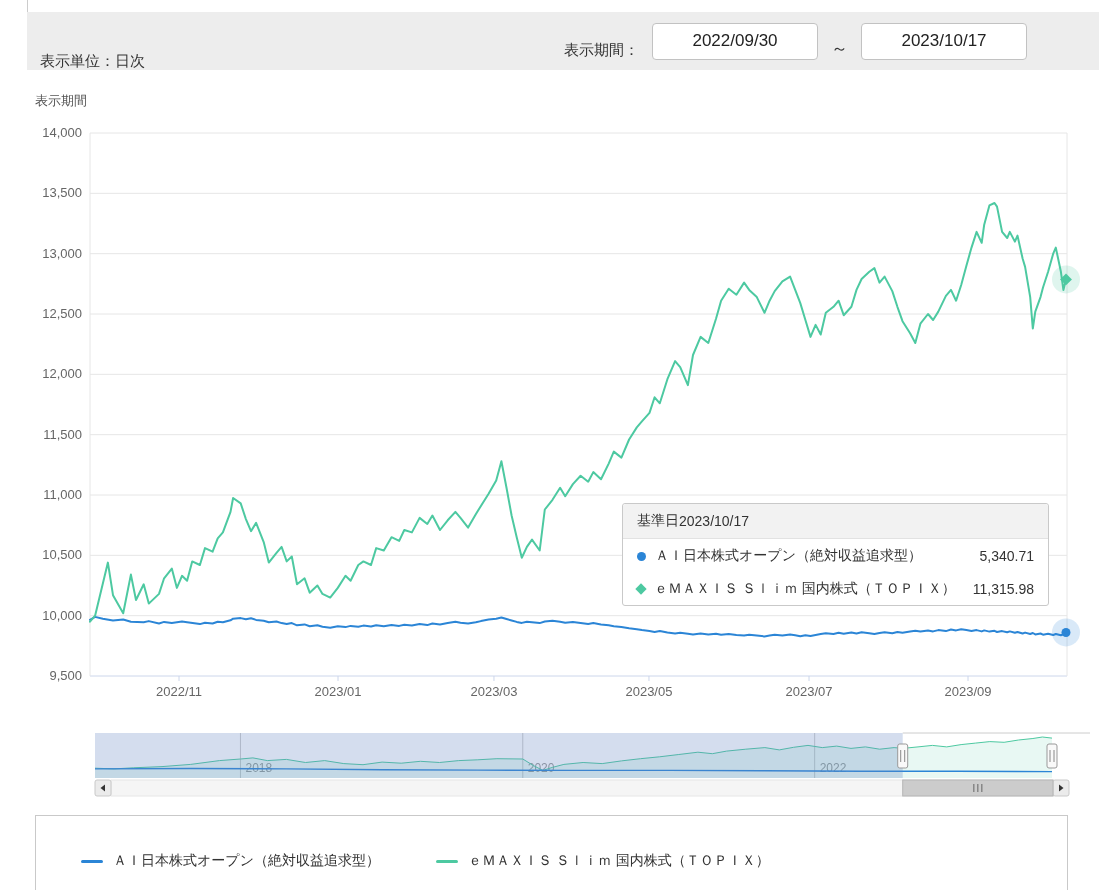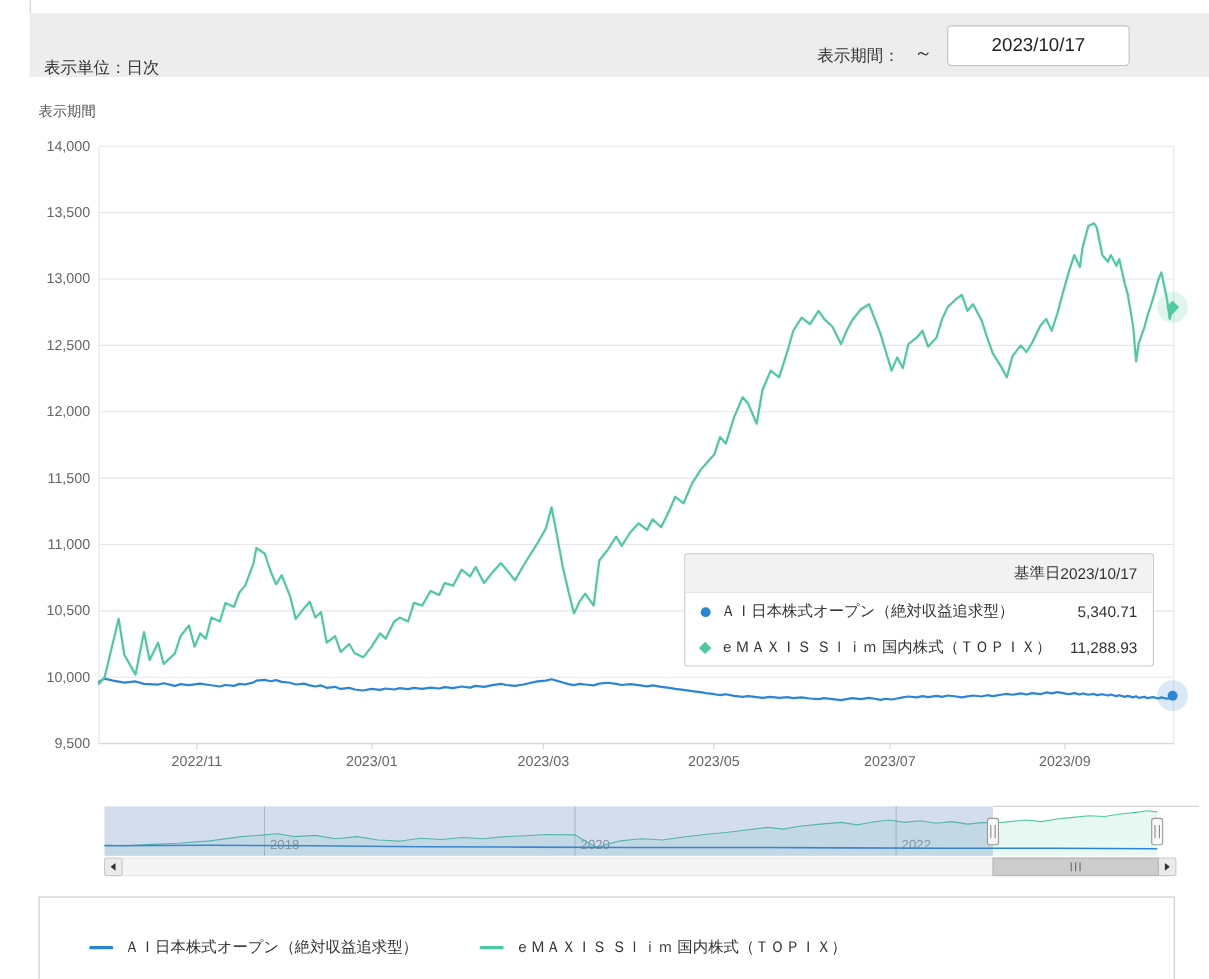--- a/index.html
+++ b/index.html
@@ -12,21 +12,21 @@
   .period-group{margin-left:auto;margin-right:72px;display:flex;align-items:flex-end;gap:13px;}
   .period-label{font-size:15px;color:#333;}
   .date-input{width:166px;height:37px;border:1px solid #c2c2c2;border-radius:4px;background:#fff;
               text-align:center;font-size:17px;color:#222;font-family:inherit;box-sizing:border-box;}
   .tilde{font-size:17px;color:#333;}
   .axis-title{position:absolute;left:35px;top:92px;font-size:13px;color:#555;z-index:2;}
   #chart-svg{position:absolute;left:0;top:0;z-index:1;}
   #chart-svg text{font-family:"Liberation Sans","DejaVu Sans",sans-serif;}
   .tooltip{position:absolute;left:622px;top:503px;width:427px;background:#fff;
            border:1px solid #c9c9c9;border-radius:3px;z-index:3;box-sizing:border-box;}
-  .t-header{display:flex;justify-content:flex-end;align-items:center;background:#f2f2f2;
+  .t-header{display:flex;justify-content:flex-start;align-items:center;background:#f2f2f2;
             border-bottom:1px solid #e2e2e2;padding:8px 14px;font-size:14px;color:#333;
             border-radius:3px 3px 0 0;}
   .t-row{display:flex;align-items:center;padding:8px 14px 7px 14px;font-size:14px;color:#333;}
   .t-marker{width:9px;height:9px;border-radius:50%;margin-right:9px;flex:none;}
   .t-marker.diamond{border-radius:0;transform:rotate(45deg);width:8px;height:8px;}
   .t-value{margin-left:auto;}
   .legend-box{position:absolute;left:35px;top:815px;width:1033px;height:90px;
               border:1px solid #c9c9c9;background:#fff;box-sizing:border-box;z-index:2;}
   .legend-items{display:flex;gap:56px;padding:36px 0 0 45px;}
   .legend-item{display:flex;align-items:center;font-size:14px;color:#333;cursor:pointer;}
@@ -36,20 +36,21 @@
 <body>
 
 <div class="page">
 
   <div class="top-divider"></div>
 
   <div class="topbar">
     <span class="unit-label">表示単位：日次</span>
     <div class="period-group">
       <span class="period-label">表示期間：</span>
+      <input class="date-input" readonly="" value="2022/09/30" style="">
       <span class="tilde">～</span>
       <input class="date-input" readonly="" value="2023/10/17" style="">
     </div>
   </div>
 
   <div class="axis-title">表示期間</div>
 
   <svg id="chart-svg" width="1099" height="890" viewBox="0 0 1099 890">
       <rect x="90" y="133" width="977" height="543" fill="#ffffff"></rect>
       <line x1="90" y1="676" x2="1067" y2="676" stroke="#ccd6eb" stroke-width="1"></line>
@@ -126,21 +127,21 @@
       <span>2023/10/17</span>
     </div>
     <div class="t-row">
       <span class="t-marker" style="background: rgb(43, 133, 214);"></span>
       <span>ＡＩ日本株式オープン（絶対収益追求型）</span>
       <span class="t-value">5,340.71</span>
     </div>
     <div class="t-row">
       <span class="t-marker diamond" style="background: rgb(77, 201, 161);"></span>
       <span>ｅＭＡＸＩＳ Ｓｌｉｍ 国内株式（ＴＯＰＩＸ）</span>
-      <span class="t-value">11,288.93</span>
+      <span class="t-value">11,315.98</span>
     </div>
   </div>
 
   <div class="legend-box">
     <div class="legend-items">
       <div class="legend-item">
         <span class="legend-swatch" style="background: rgb(43, 133, 214);"></span>
         <span>ＡＩ日本株式オープン（絶対収益追求型）</span>
       </div>
       <div class="legend-item">

